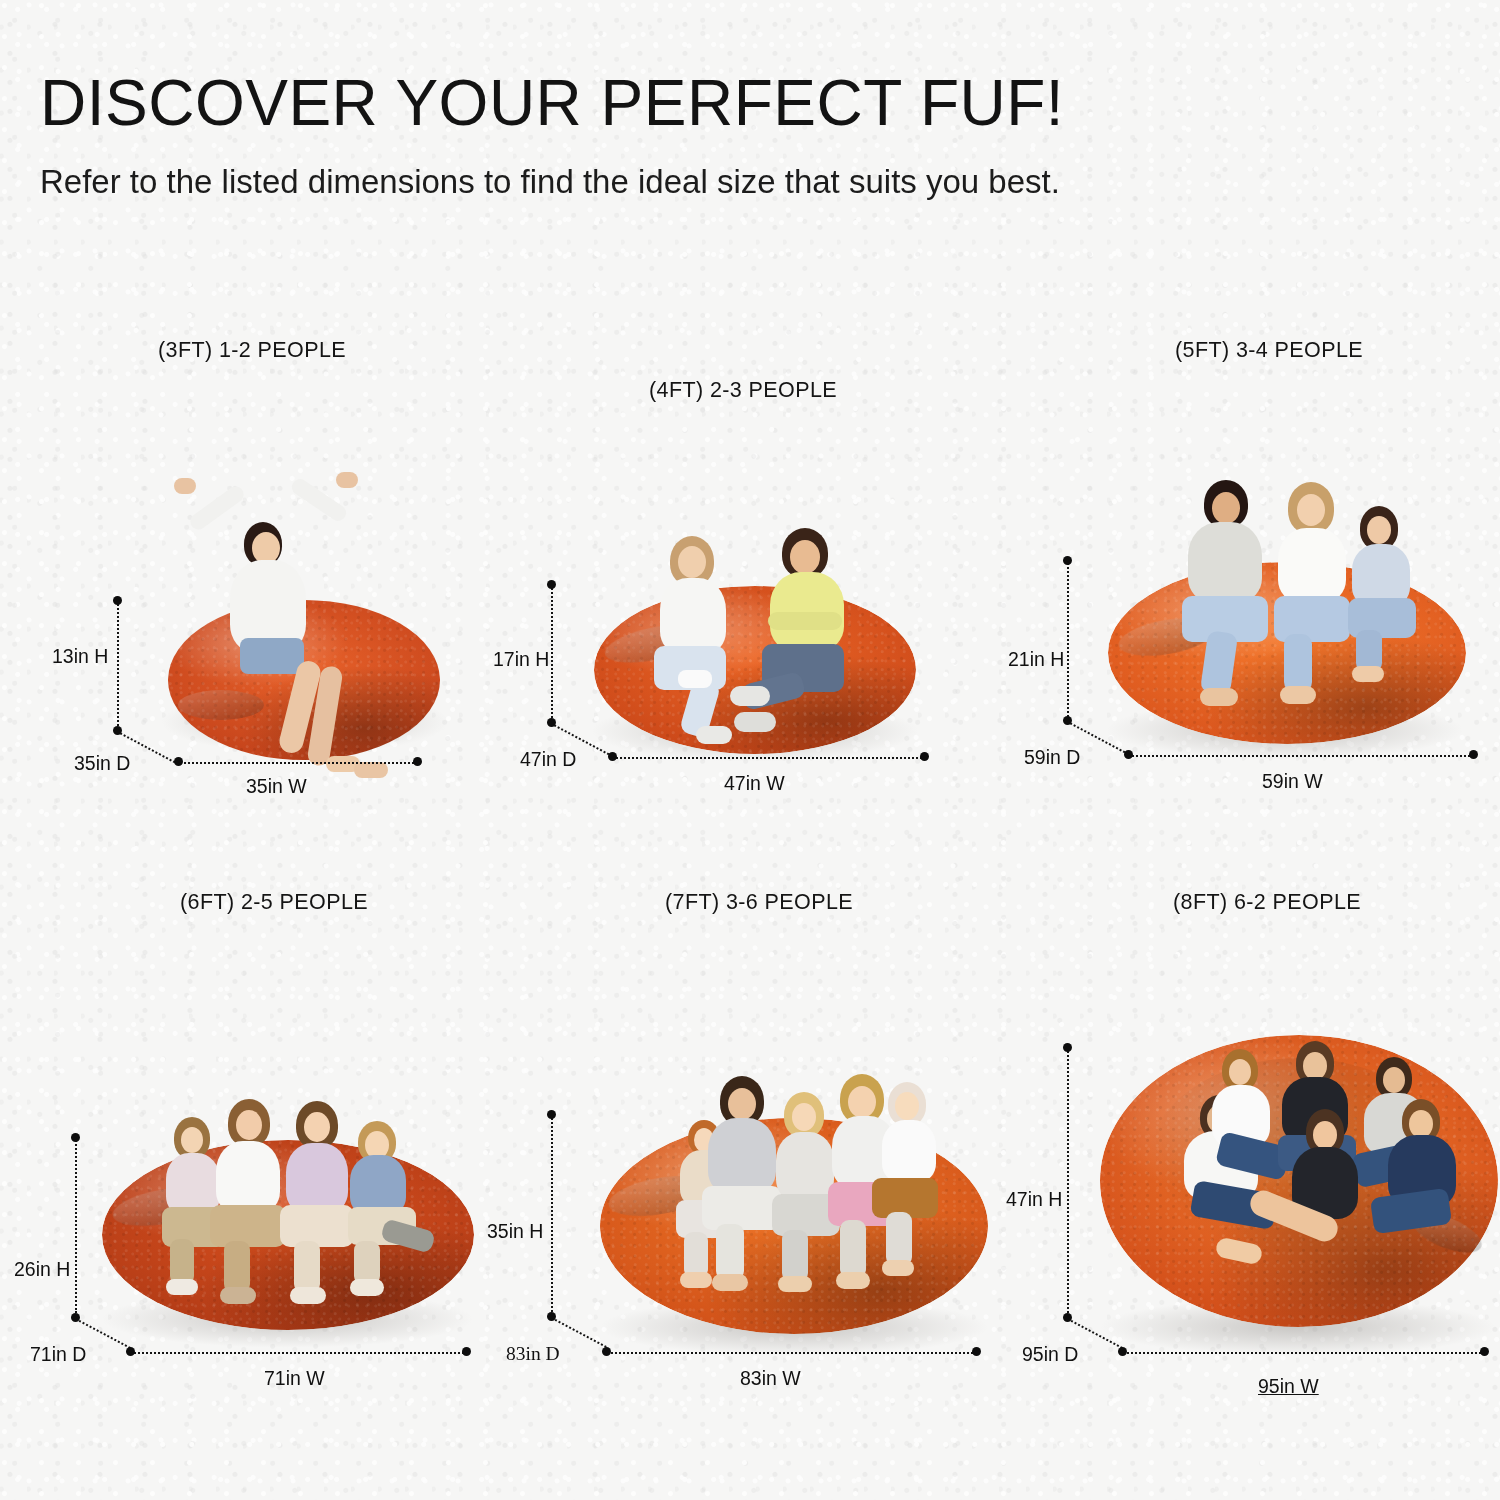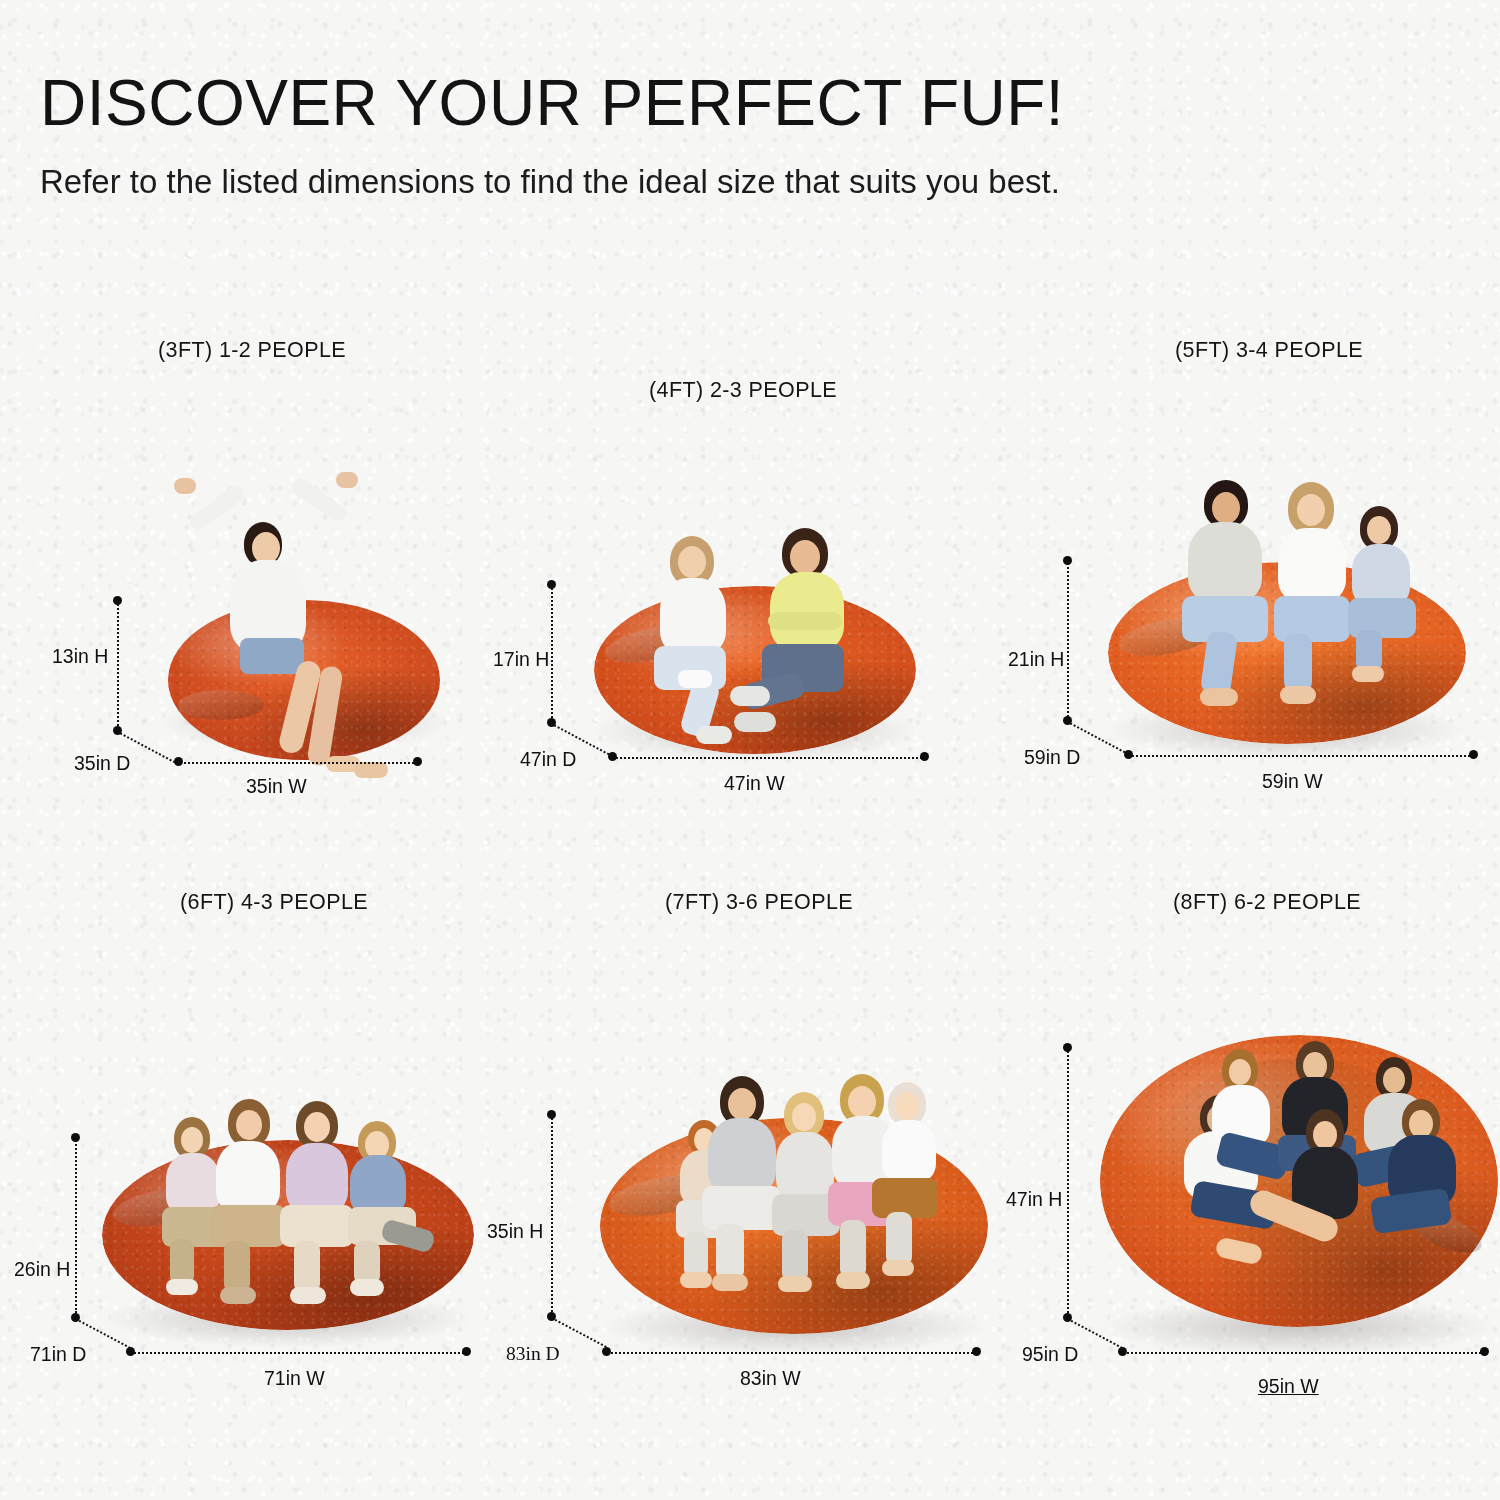--- a/index.html
+++ b/index.html
@@ -297,21 +297,21 @@
       <div class="dim-dot" style="left:1124px;top:750px;"></div>
       <div class="dim-h" style="left:1129px;top:755px;width:345px;"></div>
       <div class="dim-dot" style="left:1469px;top:750px;"></div>
       <div class="dim-text" style="left:1008px;top:648px;">21in H</div>
       <div class="dim-text" style="left:1024px;top:746px;">59in D</div>
       <div class="dim-text" style="left:1262px;top:770px;">59in W</div>
     </div>
   </div>
 
   <div class="cell" style="left:0;top:0;">
-    <div class="cell-label" style="left:180px;top:890px;">(6FT) 4-3 PEOPLE</div>
+    <div class="cell-label" style="left:180px;top:890px;">(6FT) 2-5 PEOPLE</div>
 
     <div class="stage">
       <div class="shadow" style="left:100px;top:1290px;width:375px;height:58px;"></div>
 
       <div class="bag" style="--bag-light:#d9501e;--bag-dark:#b03a16;left:102px;top:1140px;width:372px;height:190px;border-radius:50%;"></div>
       <div class="flap" style="left:112px;top:1190px;width:100px;height:34px;transform:rotate(-10deg);"></div>
 
       <div class="people" style="left:102px;top:1085px;width:372px;height:260px;">
         <div class="person">
           <div class="head" style="left:72px;top:32px;width:36px;height:42px;background:#9a7340;border-radius:50% 50% 44% 44%;"></div>

